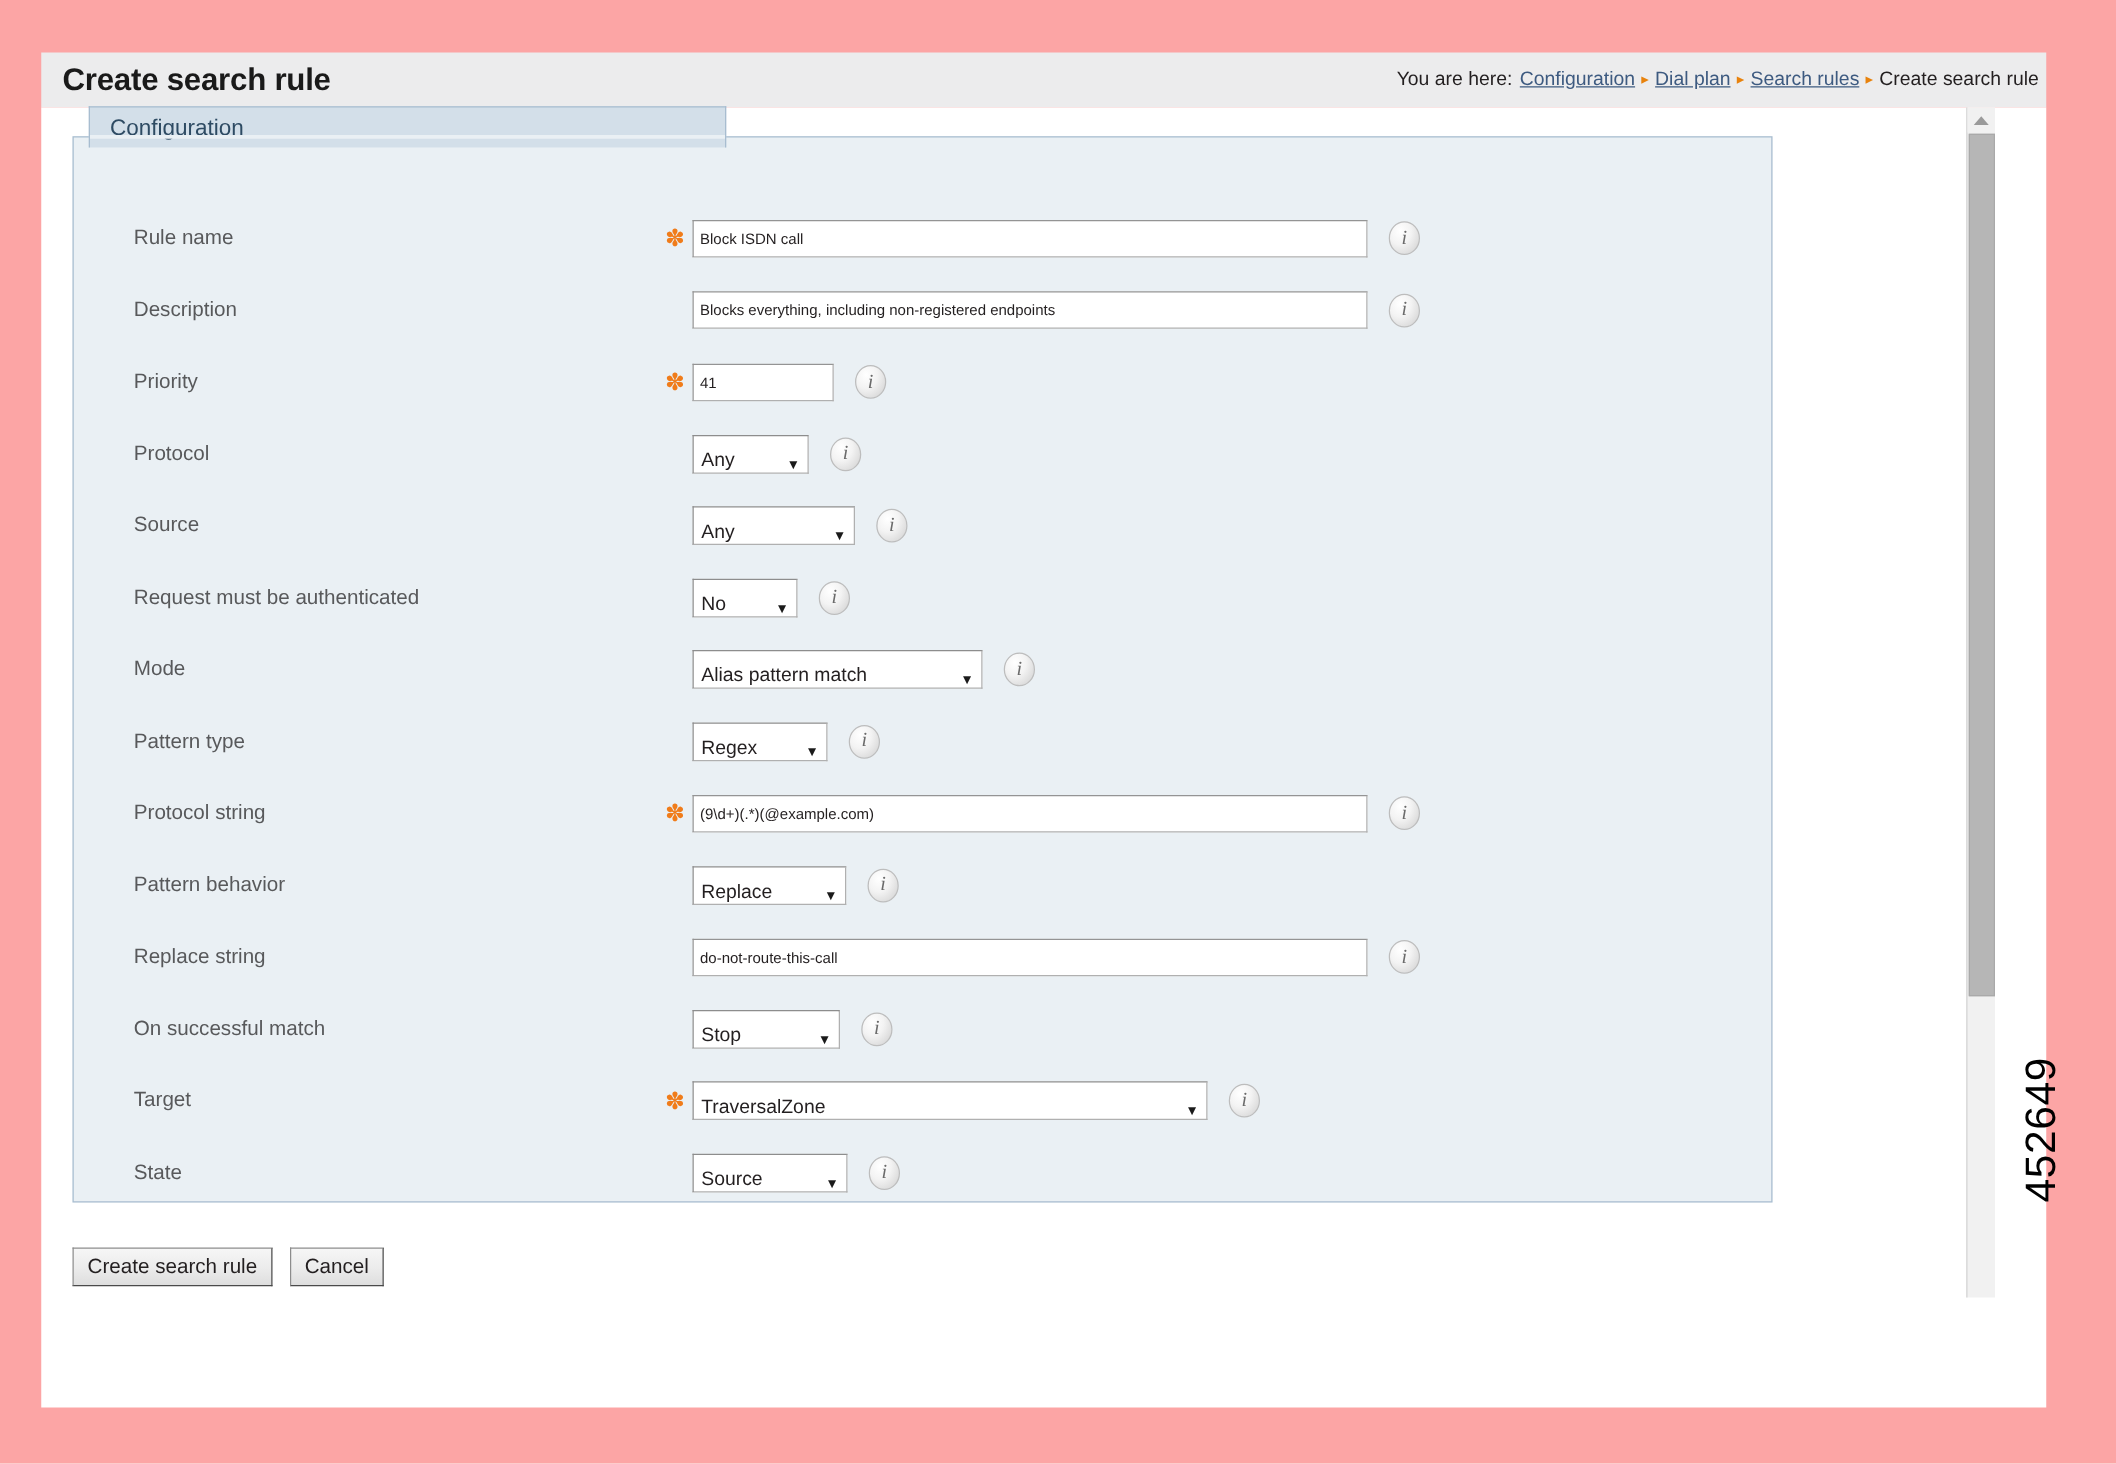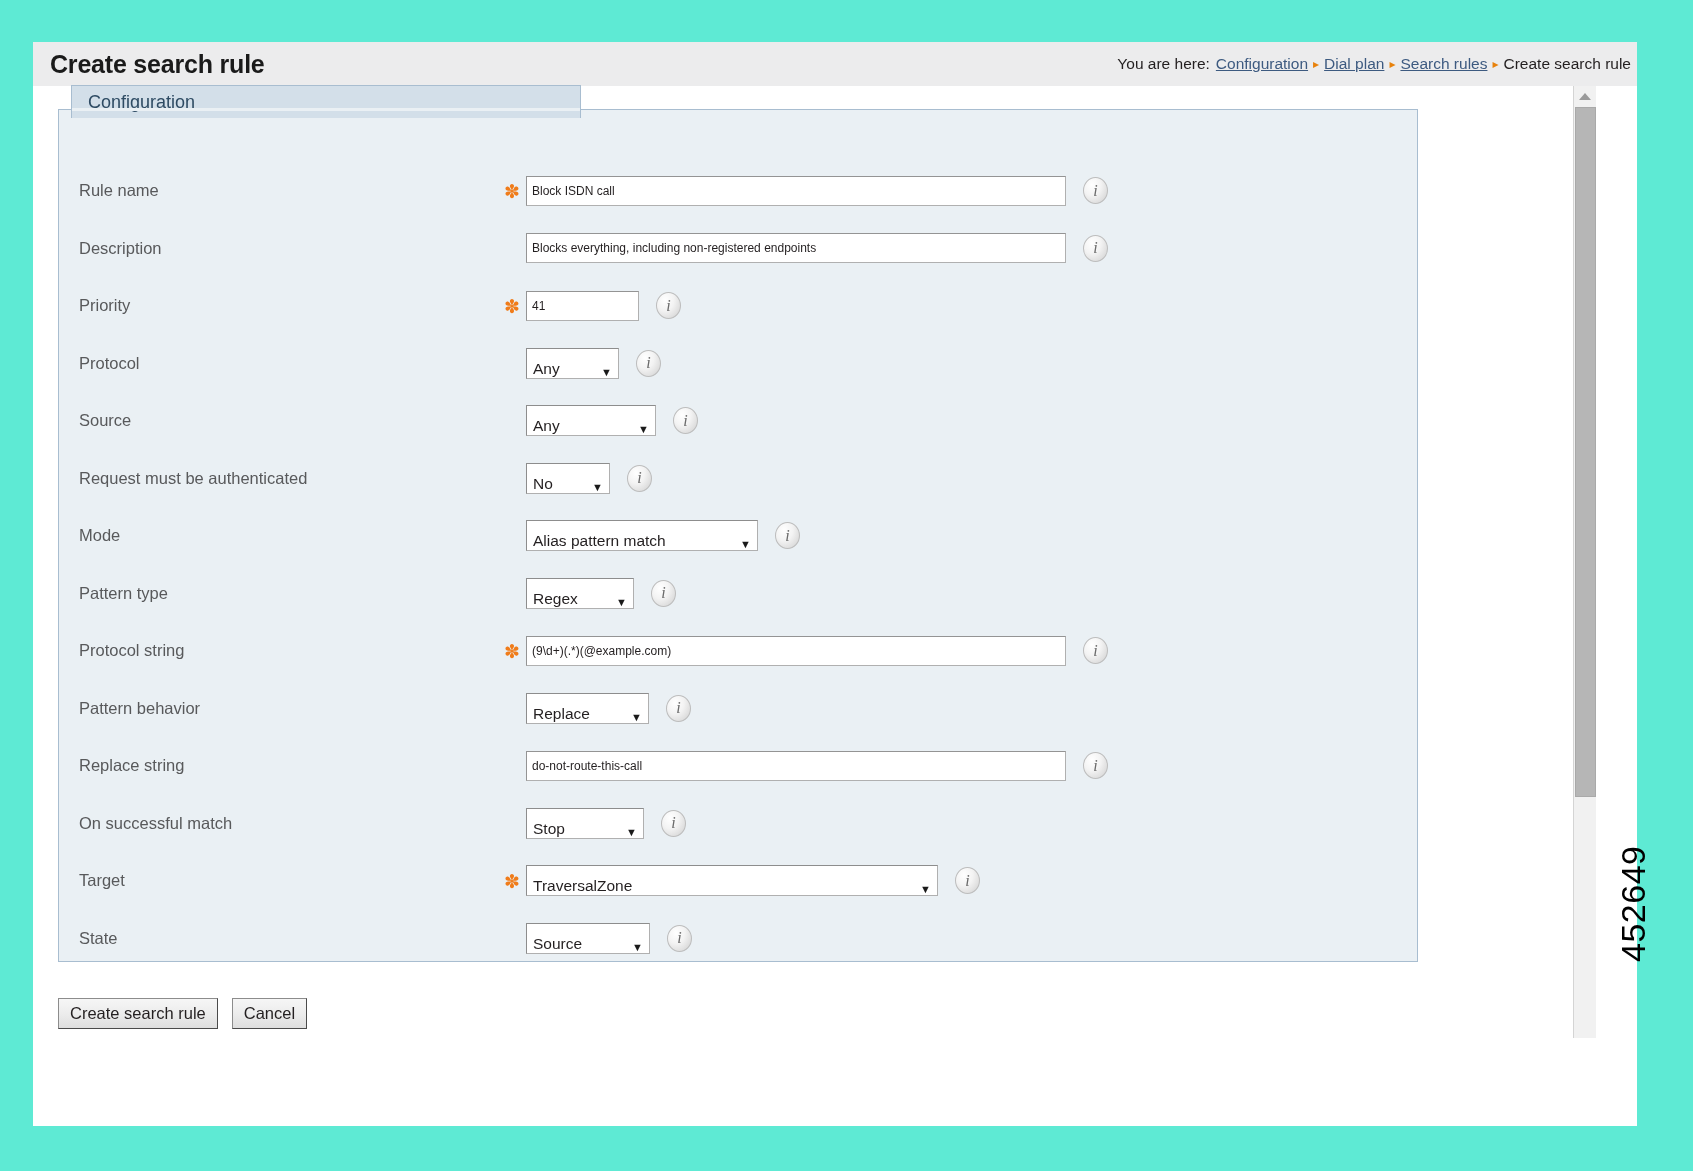--- a/index.html
+++ b/index.html
@@ -5,21 +5,21 @@
   * { box-sizing: border-box; }
   html, body {
     margin: 0; padding: 0;
     background: #ffffff;
     font-family: "Liberation Sans", sans-serif;
   }
   #page {
     position: relative;
     width: 1693px;
     height: 1171px;
-    background: #5eead4;
+    background: #fca5a5;
     overflow: hidden;
   }
 
   
   .header-bar {
     position: absolute;
     left: 33px;
     top: 42px;
     width: 1604px;
     height: 44px;
@@ -112,20 +112,21 @@
   .form-body {
     position: absolute;
     left: 0; top: 52px;
     width: 100%;
   }
   .row {
     position: relative;
     height: 57.5px;
     display: flex;
     align-items: center;
+    padding-left: 28px;
   }
   .row-label {
     width: 445px;
     padding-left: 20px;
     font-size: 16.5px;
     color: #58595b;
     white-space: nowrap;
   }
   .req-star {
     width: 22px;

